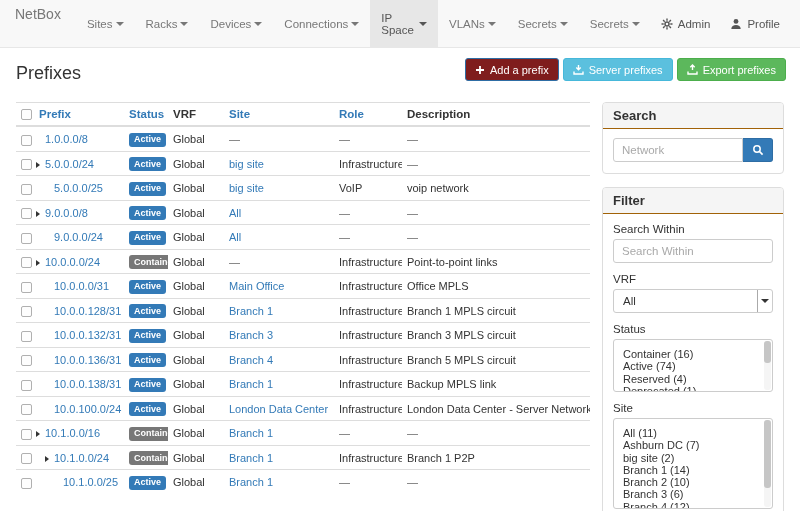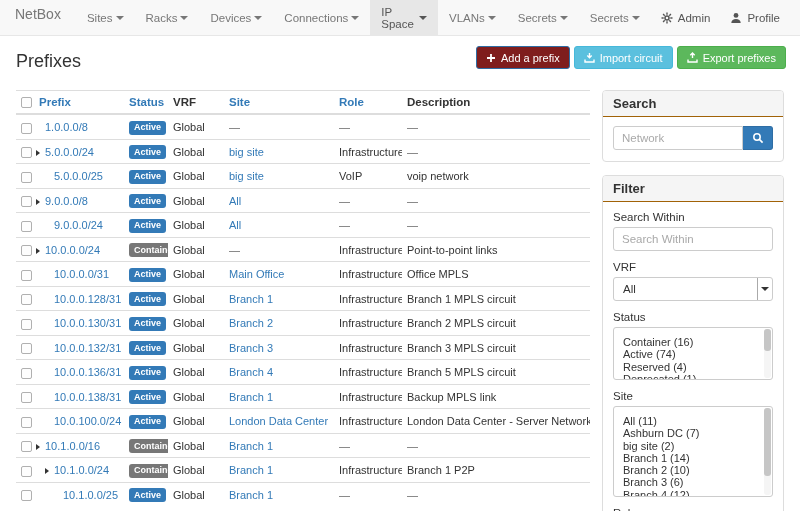--- a/index.html
+++ b/index.html
@@ -7,21 +7,21 @@
   body {
     font-family: "Liberation Sans", sans-serif;
     font-size: 11.5px;
     color: #333;
     background: #fff;
   }
   a { text-decoration: none; }
 
   
   .navbar {
-    height: 36px; background: #f8f8f8; border-bottom: 1px solid #e7e7e7;
+    height: 48px; background: #f8f8f8; border-bottom: 1px solid #e7e7e7;
     display: flex; align-items: stretch;
   }
   .brand {
     padding: 0 15px; line-height: 29px; font-size: 14px; color: #777;
   }
   .nav-item {
     display: flex; align-items: center; gap: 3px;
     padding: 4px 11px; color: #777; font-size: 11.5px; cursor: pointer;
   }
   .nav-item.active { background: #e7e7e7; color: #555; }
@@ -206,21 +206,21 @@
       </span>
       <span>Add a prefix</span>
     </a>
     <a class="btn btn-info">
       <span>
         <svg class="icon-svg" width="11" height="11" viewBox="0 0 11 11">
           <path d="M5.5 1v4.6 M3.3 3.6l2.2 2.2 2.2-2.2" fill="none" stroke="#fff" stroke-width="1.4"></path>
           <path d="M1 7.5v2.5h9V7.5" fill="none" stroke="#fff" stroke-width="1.4"></path>
         </svg>
       </span>
-      <span>Import circuit</span>
+      <span>Server prefixes</span>
     </a>
     <a class="btn btn-success">
       <span>
         <svg class="icon-svg" width="11" height="11" viewBox="0 0 11 11">
           <path d="M5.5 6V1.2 M3.3 3.2L5.5 1l2.2 2.2" fill="none" stroke="#fff" stroke-width="1.4"></path>
           <path d="M1 7.5v2.5h9V7.5" fill="none" stroke="#fff" stroke-width="1.4"></path>
         </svg>
       </span>
       <span>Export prefixes</span>
     </a>
@@ -318,29 +318,20 @@
             <td><span class="cb"></span></td>
             <td style="padding-left: 11px;"><span class="tri"></span><a class="cell-link">10.0.0.128/31</a></td>
             <td><span class="badge primary">Active</span></td>
             <td><span>Global</span></td>
             <td><a class="cell-link">Branch 1</a></td>
             <td><span>Infrastructure</span></td>
             <td><span>Branch 1 MPLS circuit</span></td>
           </tr>
           <tr>
             <td><span class="cb"></span></td>
-            <td style="padding-left: 11px;"><span class="tri"></span><a class="cell-link">10.0.0.130/31</a></td>
-            <td><span class="badge primary">Active</span></td>
-            <td><span>Global</span></td>
-            <td><a class="cell-link">Branch 2</a></td>
-            <td><span>Infrastructure</span></td>
-            <td><span>Branch 2 MPLS circuit</span></td>
-          </tr>
-          <tr>
-            <td><span class="cb"></span></td>
             <td style="padding-left: 11px;"><span class="tri"></span><a class="cell-link">10.0.0.132/31</a></td>
             <td><span class="badge primary">Active</span></td>
             <td><span>Global</span></td>
             <td><a class="cell-link">Branch 3</a></td>
             <td><span>Infrastructure</span></td>
             <td><span>Branch 3 MPLS circuit</span></td>
           </tr>
           <tr>
             <td><span class="cb"></span></td>
             <td style="padding-left: 11px;"><span class="tri"></span><a class="cell-link">10.0.0.136/31</a></td>

